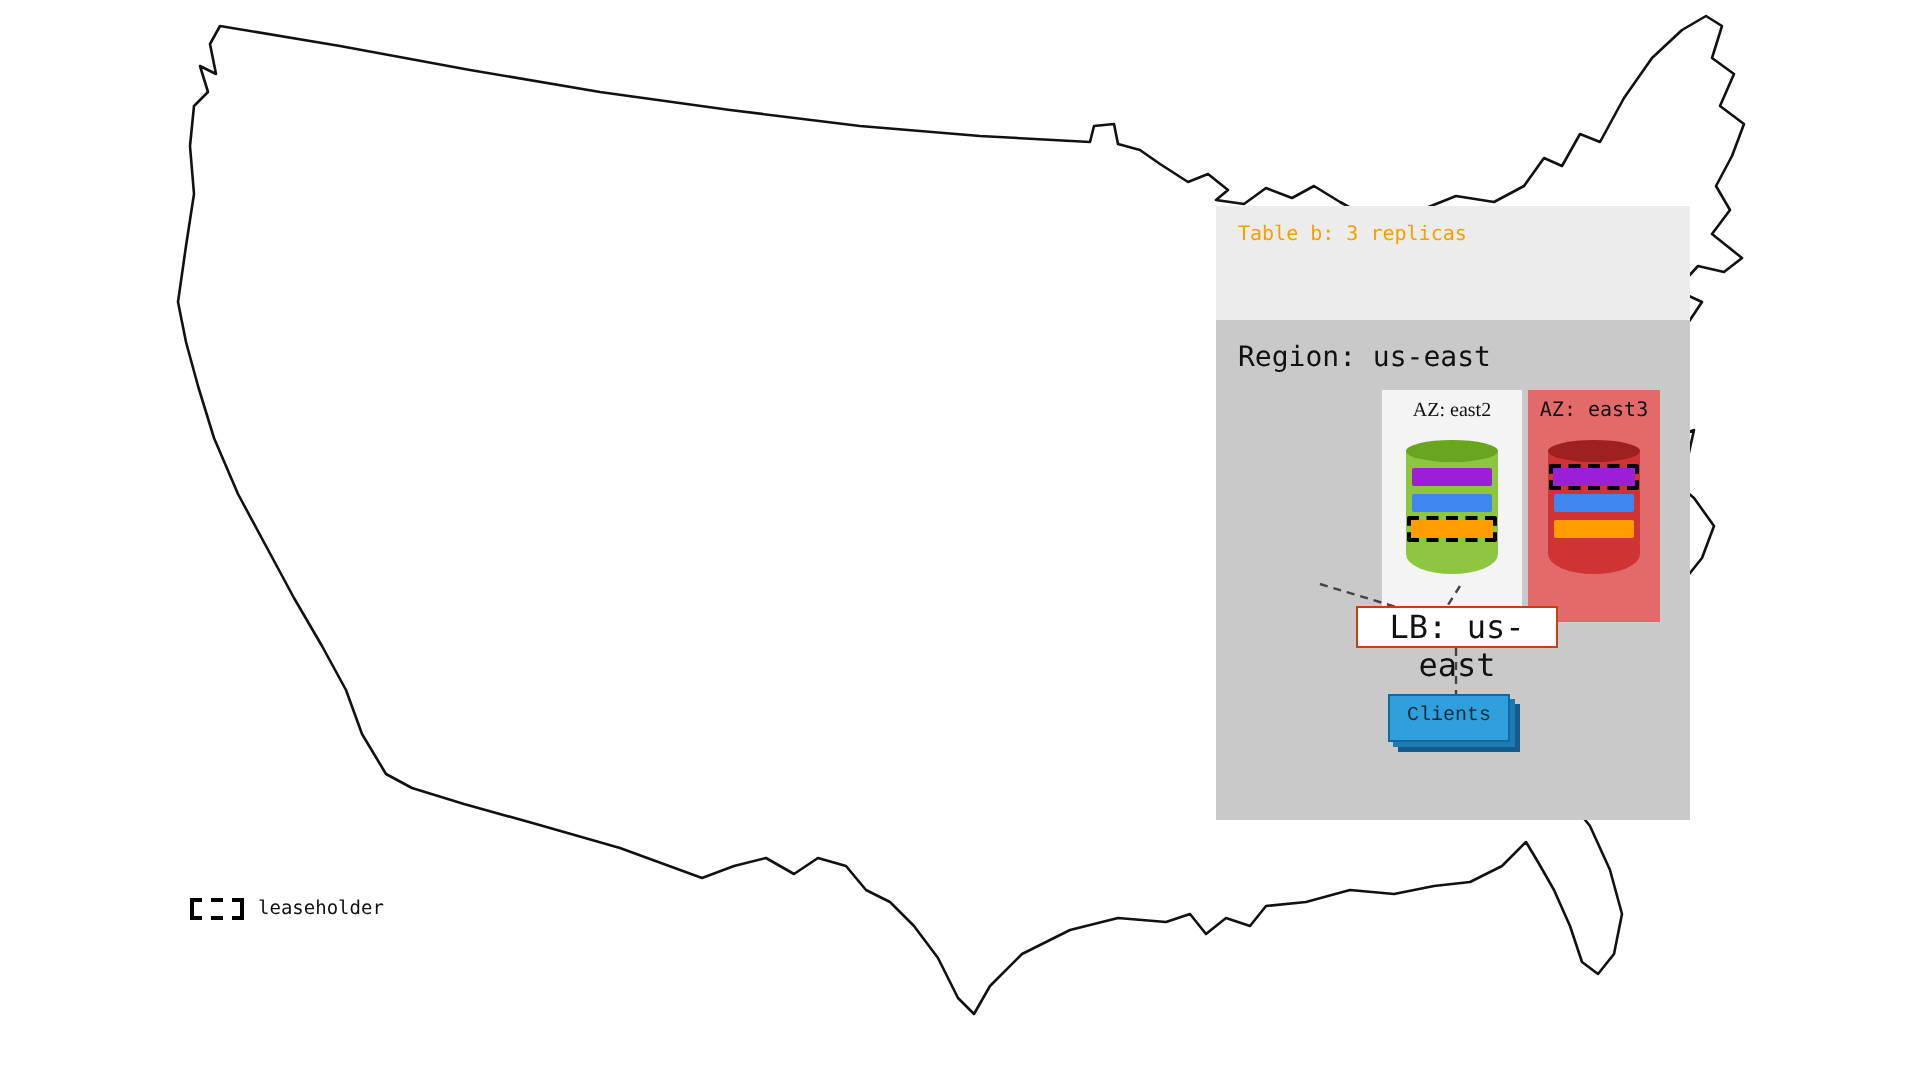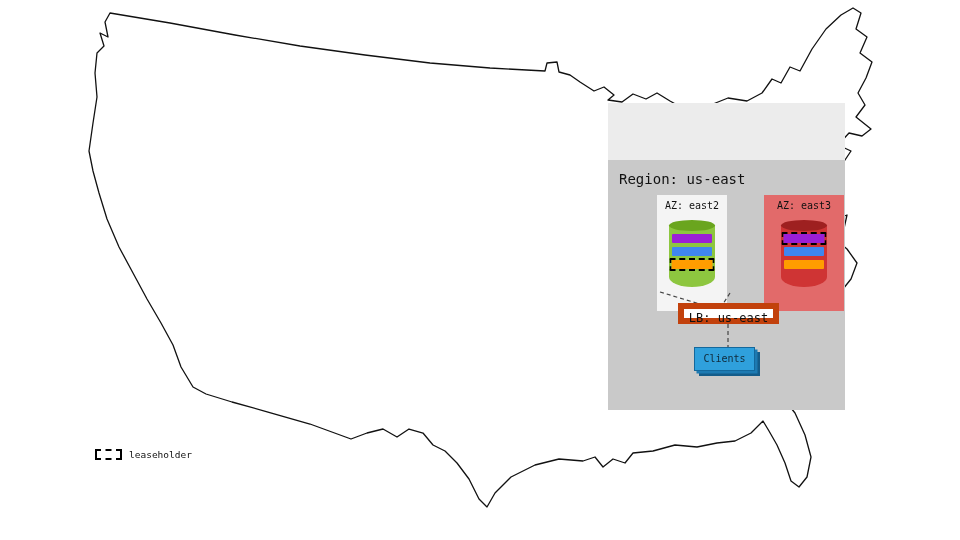--- a/index.html
+++ b/index.html
@@ -10,41 +10,41 @@
 
   .info-box{position:absolute;left:608px;top:103px;width:237px;height:57px;
             background:#ececec;z-index:1;box-sizing:border-box;padding:8px 0 0 11px;}
   .legend-line{font-size:10px;line-height:14px;white-space:pre;}
 
   .region-box{position:absolute;left:608px;top:160px;width:237px;height:250px;
               background:#c9c9c9;z-index:1;box-sizing:border-box;}
   .region-title{position:absolute;left:11px;top:11px;font-size:14px;color:#111;}
 
   .az{position:absolute;top:195px;width:70px;height:116px;z-index:2;}
-  .az.az1{left:618px;} .az.az2{left:657px;} .az.az3{left:764px;width:80px;}
+  .az.az1{left:618px;} .az.az2{left:691px;font-family:Liberation Serif, serif;} .az.az3{left:764px;width:66px;}
   .az-label{text-align:center;font-size:10px;padding-top:5px;color:#111;}
 
   .cylinder{position:absolute;top:25px;left:50%;transform:translateX(-50%);
             width:46px;height:67px;}
   .cyl-body{position:absolute;top:5px;left:0;width:100%;height:62px;
             border-radius:0 0 23px 23px / 0 0 10px 10px;}
   .cyl-top{position:absolute;top:0;left:0;width:100%;height:11px;border-radius:50%;}
 
   .bar{position:absolute;left:50%;transform:translateX(-50%);width:40px;height:9px;
        border-radius:1px;}
   .bar1{top:39px;} .bar2{top:52px;} .bar3{top:65px;}
   .bar.leaseholder{width:45px;height:13px;border:2px dashed #000;
                    box-sizing:border-box;margin-top:-2px;background-clip:padding-box;}
 
   .connectors{position:absolute;left:0;top:0;z-index:3;pointer-events:none;}
   .connectors path{stroke:#444;stroke-width:1.2;fill:none;stroke-dasharray:4 3;}
 
   .lb-box{position:absolute;left:678px;top:303px;width:101px;height:21px;z-index:4;
-          background:#fff;border:6px solid #c2410c;box-sizing:border-box;
-          font-size:12px;text-align:center;line-height:19px;color:#111;}
+          background:#fff;border:1px solid #c2410c;box-sizing:border-box;
+          font-size:16px;text-align:center;line-height:19px;color:#111;}
 
   .clients-box{position:absolute;left:694px;top:347px;width:61px;height:24px;z-index:4;
                border:1px solid #14689c;box-sizing:border-box;
                font-size:10px;text-align:center;line-height:22px;color:#102a3a;
                box-shadow:2.5px 2.5px 0 #1d7ab2, 5px 5px 0 #145c8a;}
 
   .lease-legend{position:absolute;left:95px;top:449px;z-index:1;
                 display:flex;align-items:center;gap:7px;justify-content:center;}
   .lease-swatch{width:23px;height:7px;border:2px dashed #000;background:#fff;}
   .lease-label{font-size:9.5px;color:#111;}
@@ -76,20 +76,21 @@
       L633,453 L625,463 L613,459 L603,467 L595,457 L583,461
       L559,459 L535,465 L511,477 L495,493 L487,507
       L479,499 L469,479 L457,463 L445,451 L433,445 L423,433 L409,429 L397,437 L383,429 L367,433 L351,439
       L310,424 L268,412 L232,402 L206,394
       L193,387 L181,367 L173,345 L161,323 L147,299 L133,273 L119,247 L107,219 L99,193 L93,171 L89,151
       L93,123 L97,97 L95,73 L97,53
       L104,46 L100,33 L108,37 L105,22 Z"></path>
   </svg>
 
   <div class="info-box">
+    <div class="legend-line" style="color: rgb(245, 159, 0);">Table b: 3 replicas</div>
   </div>
 
   <div class="region-box">
     <div class="region-title">Region: us-east</div>
   </div>
 
 
   <div class="az az2" style="background-color: rgb(244, 244, 244);">
     <div class="az-label">AZ: east2</div>
     <div class="cylinder">
@@ -113,20 +114,20 @@
   </div>
 
   <svg class="connectors" width="960" height="540" viewBox="0 0 960 540">
     <path d="M660,292 L703,305"></path>
     <path d="M730,293 L723,304"></path>
     <path d="M728,324 L728,347"></path>
   </svg>
 
   <div class="lb-box">LB: us-east</div>
 
-  <div class="clients-box" style="background-color: rgb(47, 160, 220);">Clients</div>
+  <div class="clients-box" style="background-color: rgb(47, 160, 220); font-family: Liberation Mono, monospace;">Clients</div>
 
   <div class="lease-legend">
     <span class="lease-swatch"></span>
     <span class="lease-label">leaseholder</span>
   </div>
 
 </div>
 
 </body></html>

